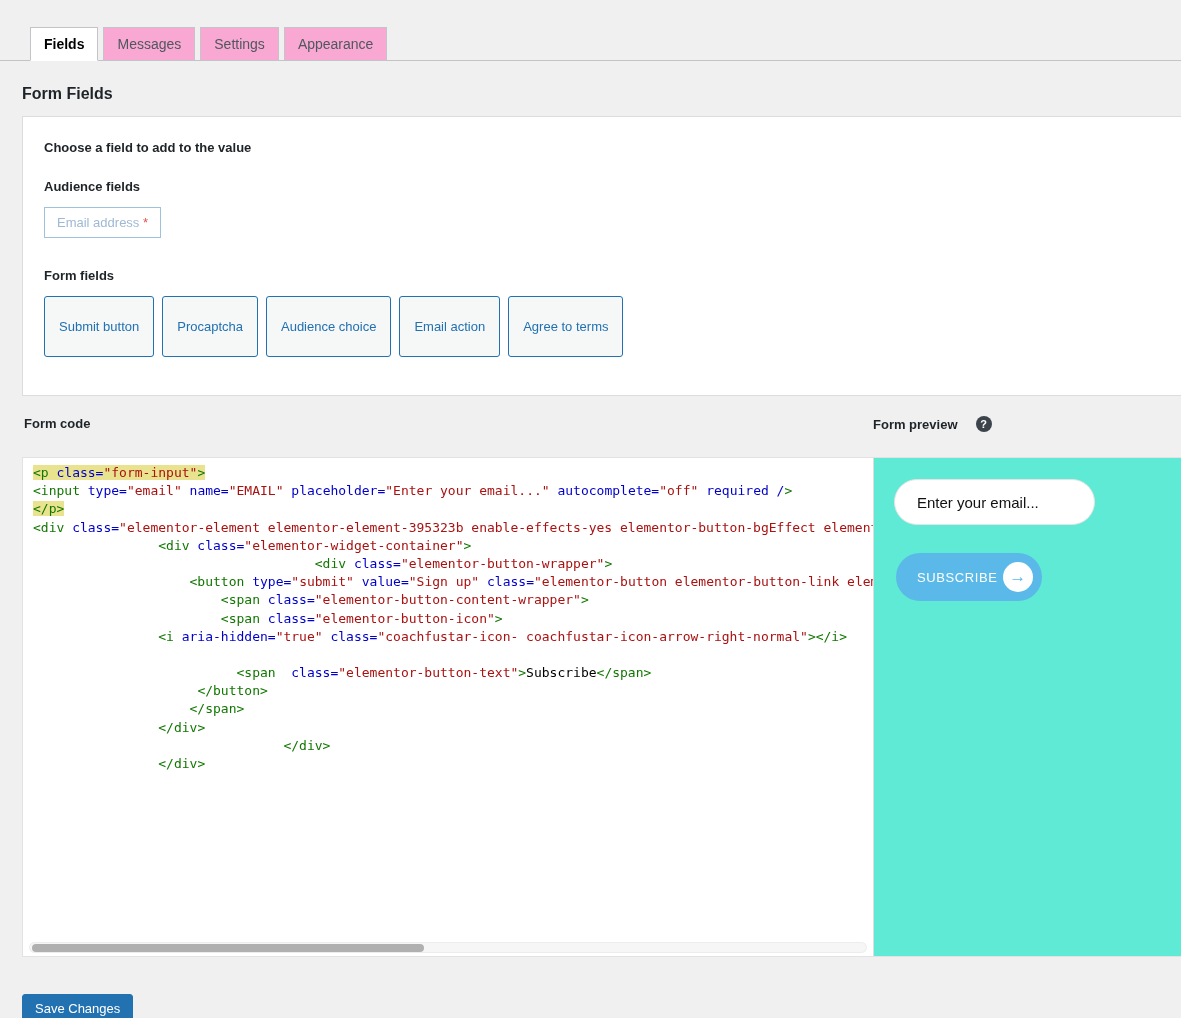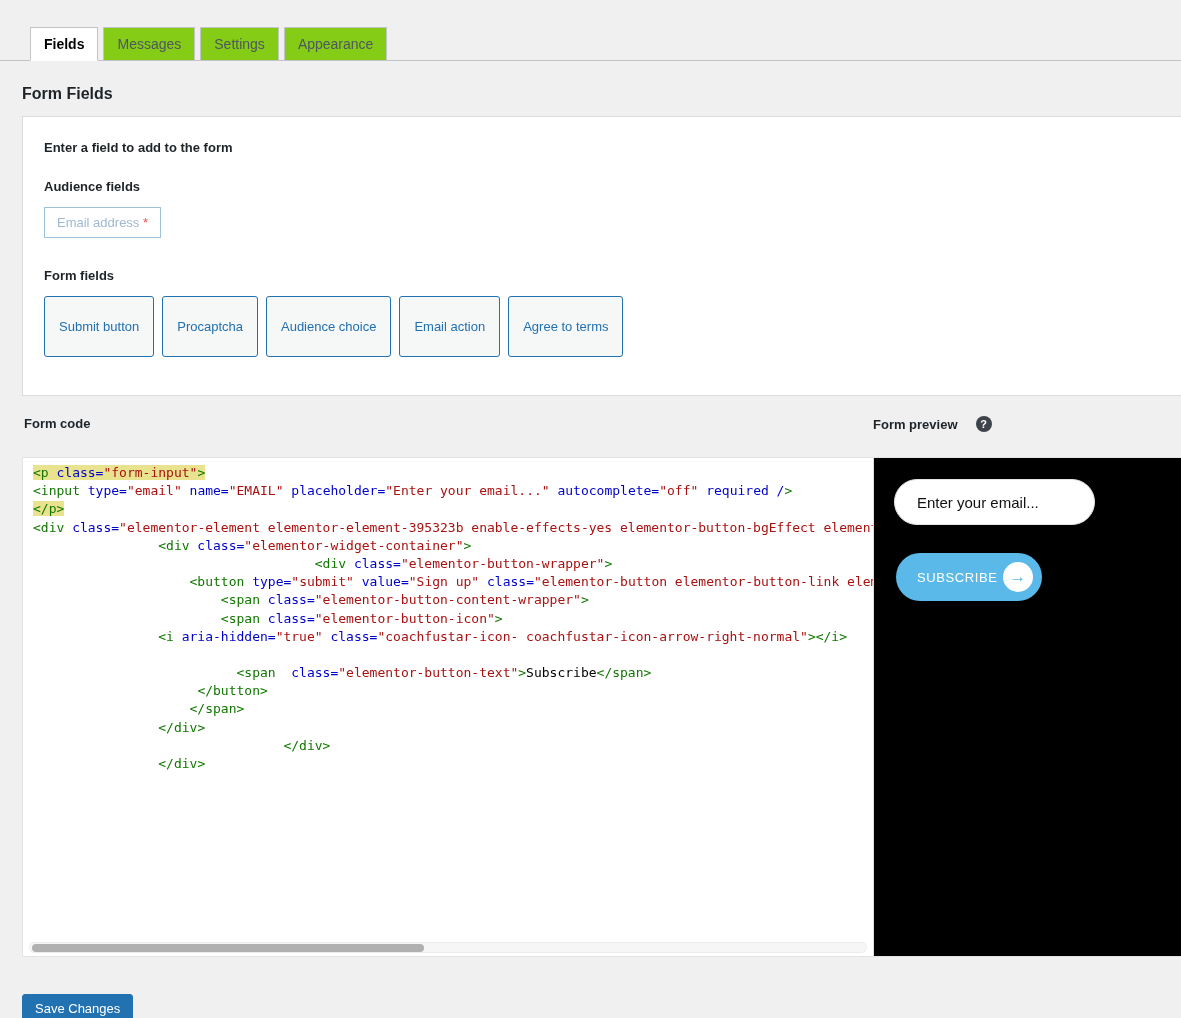--- a/index.html
+++ b/index.html
@@ -17,21 +17,21 @@
   
   .tab-bar {
     display: flex; gap: 5px;
     padding: 27px 0 0 30px;
     border-bottom: 1px solid #c3c4c7;
     align-items: center;
   }
   .nav-tab {
     padding: 8px 13px;
     font-size: 14px;
-    background: #84cc16;
+    background: #f9a8d4;
     border: 1px solid #c3c4c7;
     color: #50575e;
     margin-bottom: -1px;
     cursor: pointer;
     text-decoration: none;
     white-space: nowrap;
   }
   .nav-tab-active {
     background: #fff;
     border-bottom-color: #fff;
@@ -133,21 +133,21 @@
     border-radius: 6px;
   }
   .scroll-thumb {
     position: absolute; left: 2px; top: 50%; transform: translateY(-50%);
     width: 392px; height: 8px;
     background: #b0b0b0;
     border-radius: 4px;
     cursor: pointer;
   }
 
-  .preview-panel { flex: 1; position: relative; background: #000000; }
+  .preview-panel { flex: 1; position: relative; background: #5eead4; }
   .pv-input {
     position: absolute; left: 20px; top: 21px;
     width: 201px; height: 46px;
     background: #fff;
     border: 1px solid #e4e4e4;
     border-radius: 23px;
     display: flex; align-items: center;
     padding-left: 22px;
     font-size: 15px;
     color: #111;
@@ -196,21 +196,21 @@
     <a class="nav-tab">Messages</a>
     <a class="nav-tab">Settings</a>
     <a class="nav-tab">Appearance</a>
   </div>
 
 
 <div class="page-heading">Form Fields</div>
 
 
 <div class="card">
-  <div class="chooser-title">Enter a field to add to the form</div>
+  <div class="chooser-title">Choose a field to add to the value</div>
   <div class="group-label">Audience fields</div>
   <div class="chip-row">
       <button class="field-chip"><span>Email address</span><span class="req"> *</span></button>
     </div>
   <div class="group-label">Form fields</div>
   <div class="btn-row">
       <button class="wp-btn">Submit button</button>
       <button class="wp-btn">Procaptcha</button>
       <button class="wp-btn">Audience choice</button>
       <button class="wp-btn">Email action</button>

